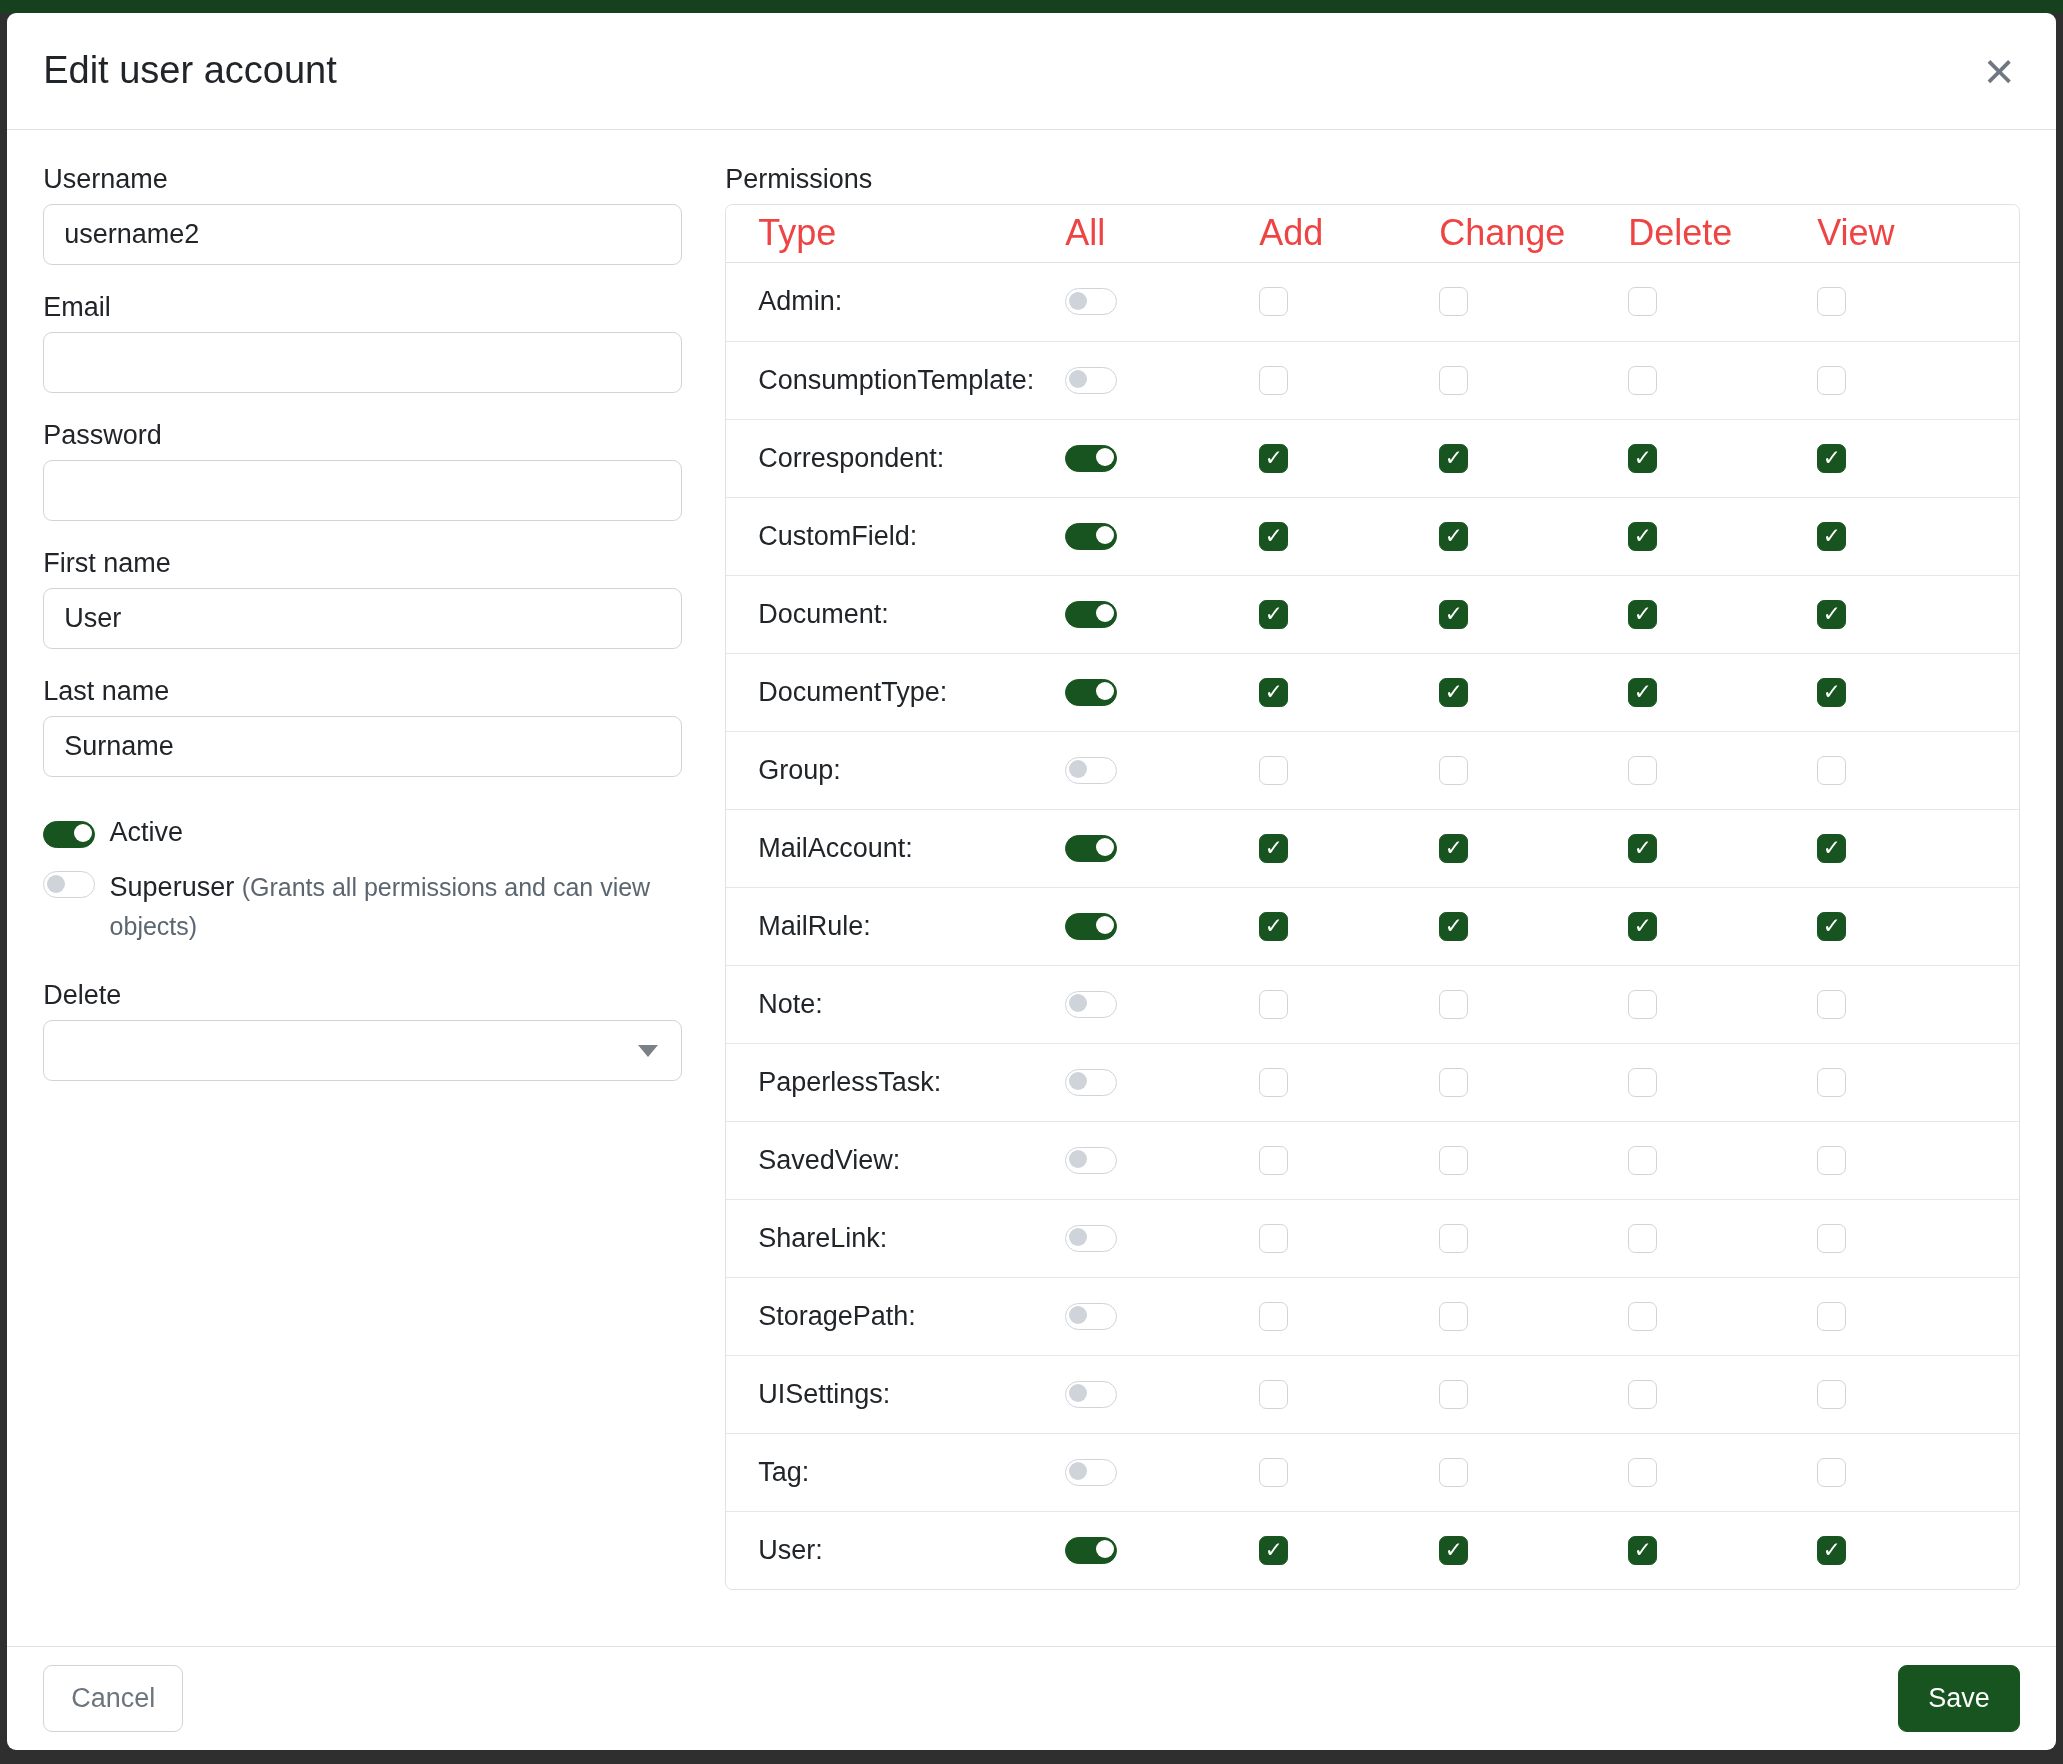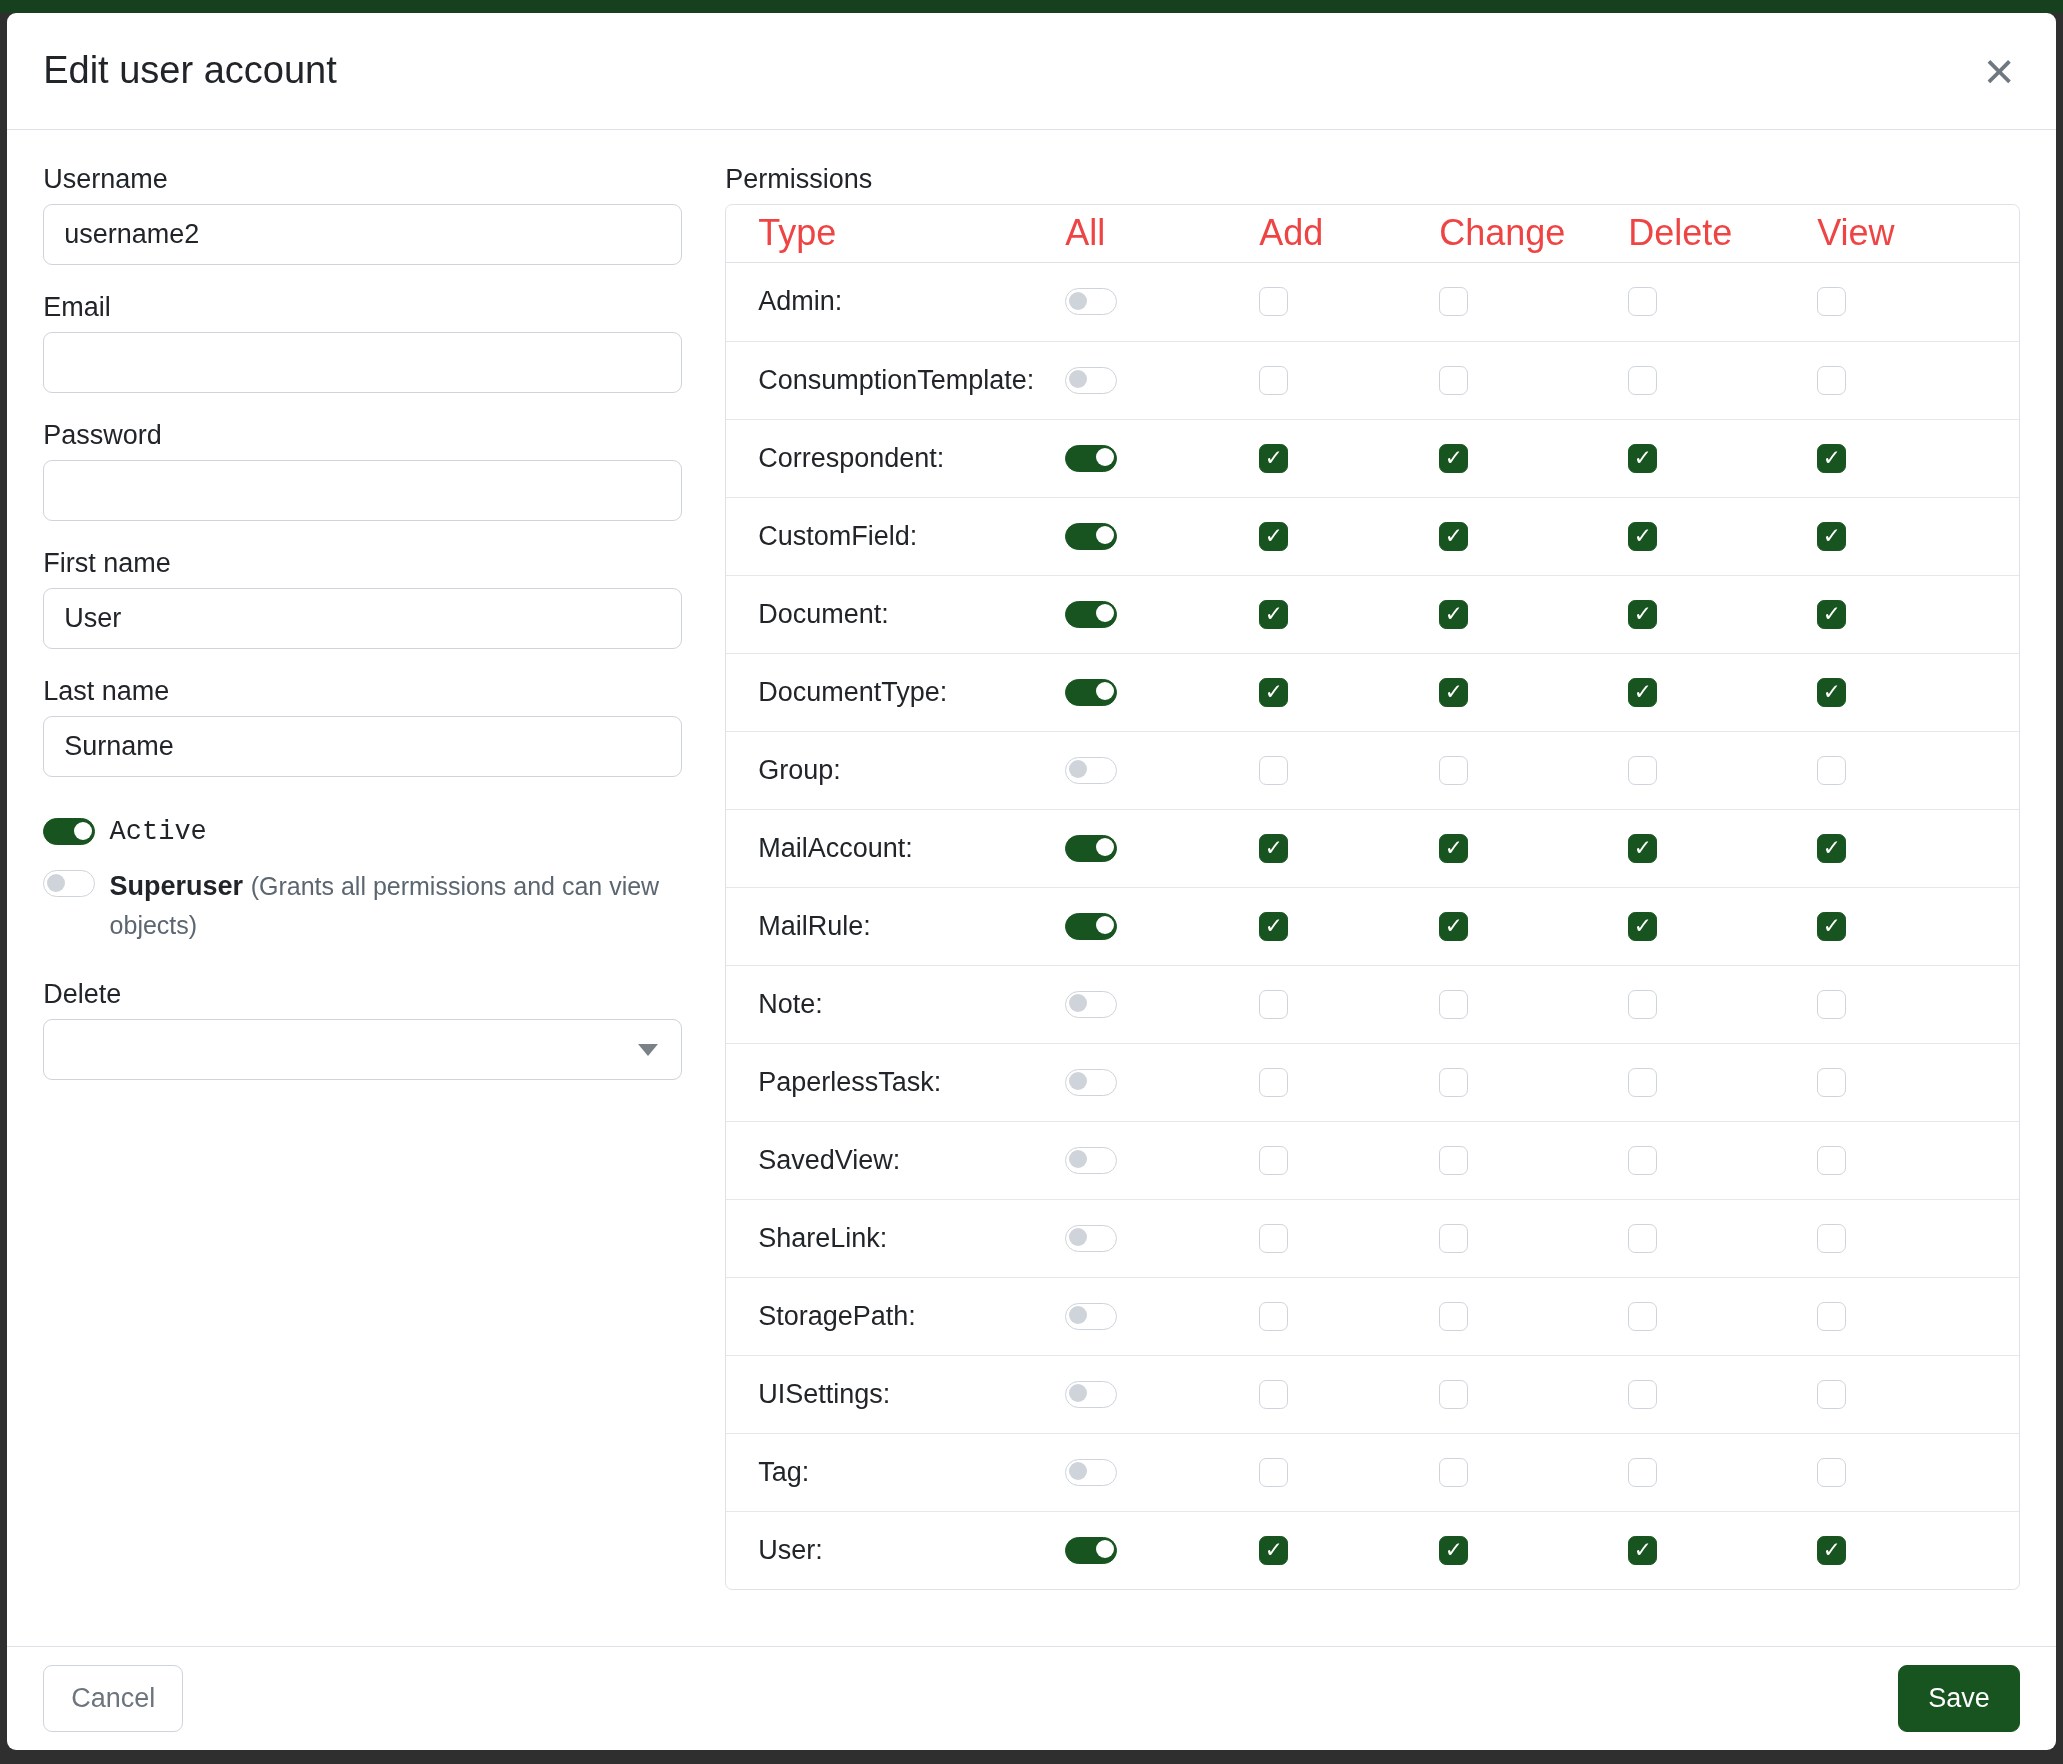--- a/index.html
+++ b/index.html
@@ -32,25 +32,25 @@
   
   .toggle { width:52px; height:27px; border-radius:14.4px; background:#fff; border:1.8px solid #ced4da;
     position:relative; display:inline-block; flex:none; cursor:pointer; }
   .toggle::after { content:""; position:absolute; top:2.7px; left:2.7px; width:18px; height:18px;
     border-radius:50%; background:#ced4da; }
   .toggle.on { background:var(--accent); border-color:var(--accent); }
   .toggle.on::after { left:auto; right:2.7px; background:#fff; }
 
   .switch-row { display:flex; align-items:flex-start; gap:14.4px; font-size:27px; }
   .switch-row .toggle { margin-top:3.6px; }
-  .switch-row.active-row { margin:40px 0 20px 0; align-items:center;font-family:Liberation Mono, monospace; }
+  .switch-row.active-row { margin:40px 0 20px 0; align-items:flex-end; }
   .switch-row.active-row .toggle { margin-top:0; }
   .switch-row.superuser-row { margin-bottom:34px; }
   .su-text { line-height:1.45; max-width:576px; }
-  .su-label { font-weight:700; }
+  .su-label { font-weight:400; }
   .su-hint { color:#5b6670; font-size:25px; }
 
   
   .select-box { position:relative; width:100%; height:61px; border:1.8px solid #ced4da;
     border-radius:9px; background:#fff; cursor:pointer; }
   .caret { position:absolute; right:23.4px; top:50%; margin-top:-5.4px; width:0; height:0;
     border-left:10px solid transparent; border-right:10px solid transparent; border-top:12.6px solid #7a8288; }
 
   
   .perm-label { font-size:27px; margin-bottom:9px; color:#212529; }

